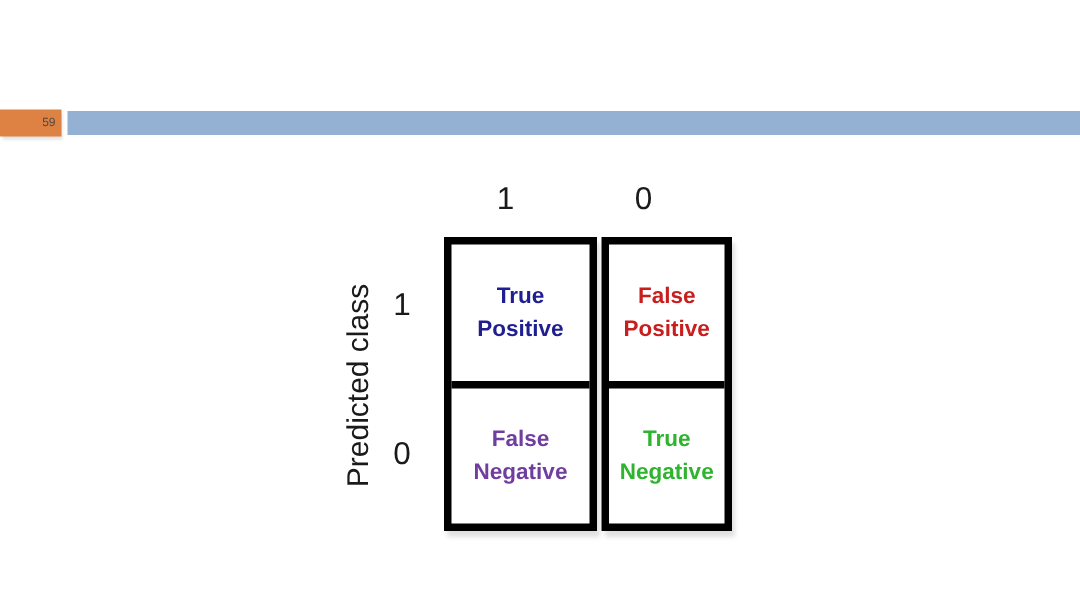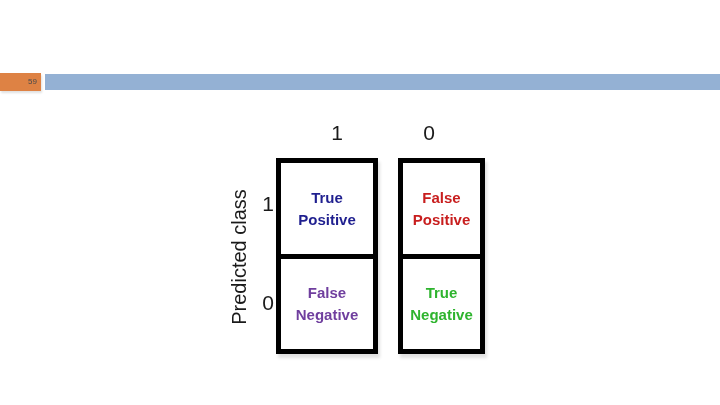--- a/index.html
+++ b/index.html
@@ -61,23 +61,23 @@
     text-align: center;
   }
   .col-tick-1 { left: 322px; top: 121px; }
   .col-tick-0 { left: 414px; top: 121px; }
   .row-tick-1 { left: 253px; top: 192px; }
   .row-tick-0 { left: 253px; top: 291px; }
 
   
   .matrix {
     position: absolute;
-    left: 276px; top: 158px;
+    left: 296px; top: 158px;
     display: flex;
-    gap: 20px;
+    gap: 3px;
   }
   .matrix-col {
     border: 5px solid #000000;
     background: #ffffff;
     box-shadow: 2px 4px 3px rgba(0,0,0,0.12);
   }
   .matrix-col.left  { width: 92px; }
   .matrix-col.right { width: 77px; }
   .matrix-cell {
     height: 91px;

